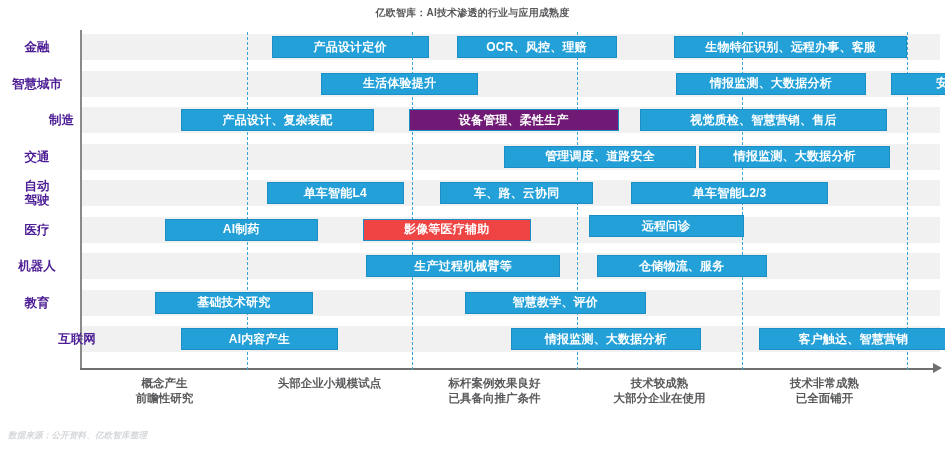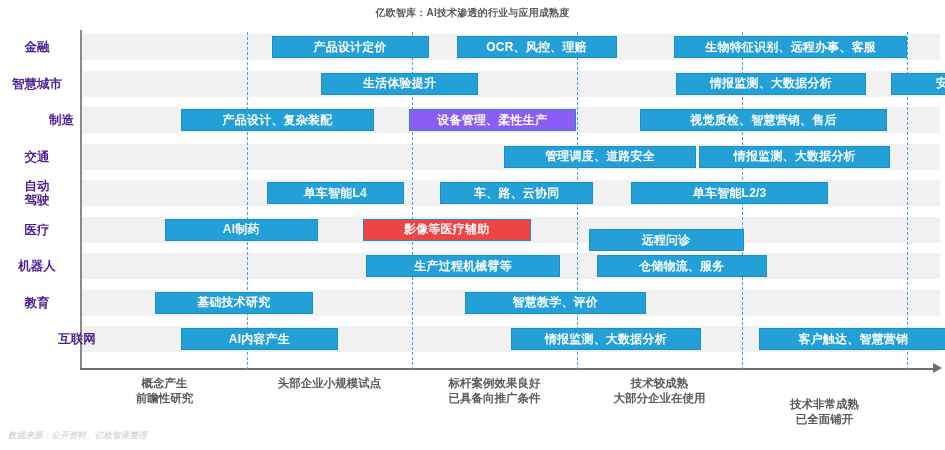--- a/index.html
+++ b/index.html
@@ -118,30 +118,30 @@
       <div class="gridline" style="left: 495px;"></div>
       <div class="gridline" style="left: 660px;"></div>
       <div class="gridline" style="left: 825px;"></div>
       <div class="bar" style="left: 189.75px; width: 156.75px; top: 4px; background: rgb(35, 160, 216); border-color: rgb(27, 142, 195);">产品设计定价</div>
       <div class="bar" style="left: 374.55px; width: 160.05px; top: 4px; background: rgb(35, 160, 216); border-color: rgb(27, 142, 195);">OCR、风控、理赔</div>
       <div class="bar" style="left: 592.35px; width: 232.65px; top: 4px; background: rgb(35, 160, 216); border-color: rgb(27, 142, 195);">生物特征识别、远程办事、客服</div>
       <div class="bar" style="left: 239.25px; width: 156.75px; top: 40.5px; background: rgb(35, 160, 216); border-color: rgb(27, 142, 195);">生活体验提升</div>
       <div class="bar" style="left: 594px; width: 189.75px; top: 40.5px; background: rgb(35, 160, 216); border-color: rgb(27, 142, 195);">情报监测、大数据分析</div>
       <div class="bar" style="left: 808.5px; width: 115.5px; top: 40.5px; background: rgb(35, 160, 216); border-color: rgb(27, 142, 195);">安防</div>
       <div class="bar" style="left: 99px; width: 193.05px; top: 77px; background: rgb(35, 160, 216); border-color: rgb(27, 142, 195);">产品设计、复杂装配</div>
-      <div class="bar" style="left: 326.7px; width: 167px; top: 77px; background: #8b5cf6; border-color: rgb(27, 142, 195);">设备管理、柔性生产</div>
+      <div class="bar" style="left: 326.7px; width: 210px; top: 77px; background: #701a75; border-color: rgb(27, 142, 195);">设备管理、柔性生产</div>
       <div class="bar" style="left: 557.7px; width: 247.5px; top: 77px; background: rgb(35, 160, 216); border-color: rgb(27, 142, 195);">视觉质检、智慧营销、售后</div>
       <div class="bar" style="left: 422.4px; width: 191.4px; top: 113.5px; background: rgb(35, 160, 216); border-color: rgb(27, 142, 195);">管理调度、道路安全</div>
       <div class="bar" style="left: 617.1px; width: 191.4px; top: 113.5px; background: rgb(35, 160, 216); border-color: rgb(27, 142, 195);">情报监测、大数据分析</div>
       <div class="bar" style="left: 184.8px; width: 136.95px; top: 150px; background: rgb(35, 160, 216); border-color: rgb(27, 142, 195);">单车智能L4</div>
       <div class="bar" style="left: 358.05px; width: 153.45px; top: 150px; background: rgb(35, 160, 216); border-color: rgb(27, 142, 195);">车、路、云协同</div>
       <div class="bar" style="left: 549.45px; width: 196.35px; top: 150px; background: rgb(35, 160, 216); border-color: rgb(27, 142, 195);">单车智能L2/3</div>
       <div class="bar" style="left: 82.5px; width: 153.45px; top: 186.5px; background: rgb(35, 160, 216); border-color: rgb(27, 142, 195);">AI制药</div>
       <div class="bar" style="left: 280.5px; width: 168.3px; top: 186.5px; background: #ef4444; border-color: rgb(27, 142, 195);">影像等医疗辅助</div>
-      <div class="bar" style="left: 506.55px; width: 155.1px; top: 197px; background: rgb(35, 160, 216); border-color: rgb(27, 142, 195);">远程问诊</div>
+      <div class="bar" style="left: 506.55px; width: 155.1px; top: 183px; background: rgb(35, 160, 216); border-color: rgb(27, 142, 195);">远程问诊</div>
       <div class="bar" style="left: 283.8px; width: 194.7px; top: 223px; background: rgb(35, 160, 216); border-color: rgb(27, 142, 195);">生产过程机械臂等</div>
       <div class="bar" style="left: 514.8px; width: 169.95px; top: 223px; background: rgb(35, 160, 216); border-color: rgb(27, 142, 195);">仓储物流、服务</div>
       <div class="bar" style="left: 72.6px; width: 158.4px; top: 259.5px; background: rgb(35, 160, 216); border-color: rgb(27, 142, 195);">基础技术研究</div>
       <div class="bar" style="left: 382.8px; width: 181px; top: 259.5px; background: rgb(35, 160, 216); border-color: rgb(27, 142, 195);">智慧教学、评价</div>
       <div class="bar" style="left: 99px; width: 156.75px; top: 296px; background: rgb(35, 160, 216); border-color: rgb(27, 142, 195);">AI内容产生</div>
       <div class="bar" style="left: 429px; width: 189.75px; top: 296px; background: rgb(35, 160, 216); border-color: rgb(27, 142, 195);">情报监测、大数据分析</div>
       <div class="bar" style="left: 676.5px; width: 189.75px; top: 296px; background: rgb(35, 160, 216); border-color: rgb(27, 142, 195);">客户触达、智慧营销</div>
     </div>
 
   <div id="y-labels">
@@ -183,20 +183,20 @@
         <div>头部企业小规模试点</div>
       </div>
       <div class="stage-label" style="left: 414.5px; width: 160px;">
         <div>标杆案例效果良好</div>
         <div>已具备向推广条件</div>
       </div>
       <div class="stage-label" style="left: 579.5px; width: 160px;">
         <div>技术较成熟</div>
         <div>大部分企业在使用</div>
       </div>
-      <div class="stage-label" style="left: 744.5px; width: 160px; margin-top: 21px;">
+      <div class="stage-label" style="left: 744.5px; width: 160px;">
         <div>技术非常成熟</div>
         <div>已全面铺开</div>
       </div>
     </div>
 
   <div class="footer-note">数据来源：公开资料、亿欧智库整理</div>
 </div>
 
 </body></html>

